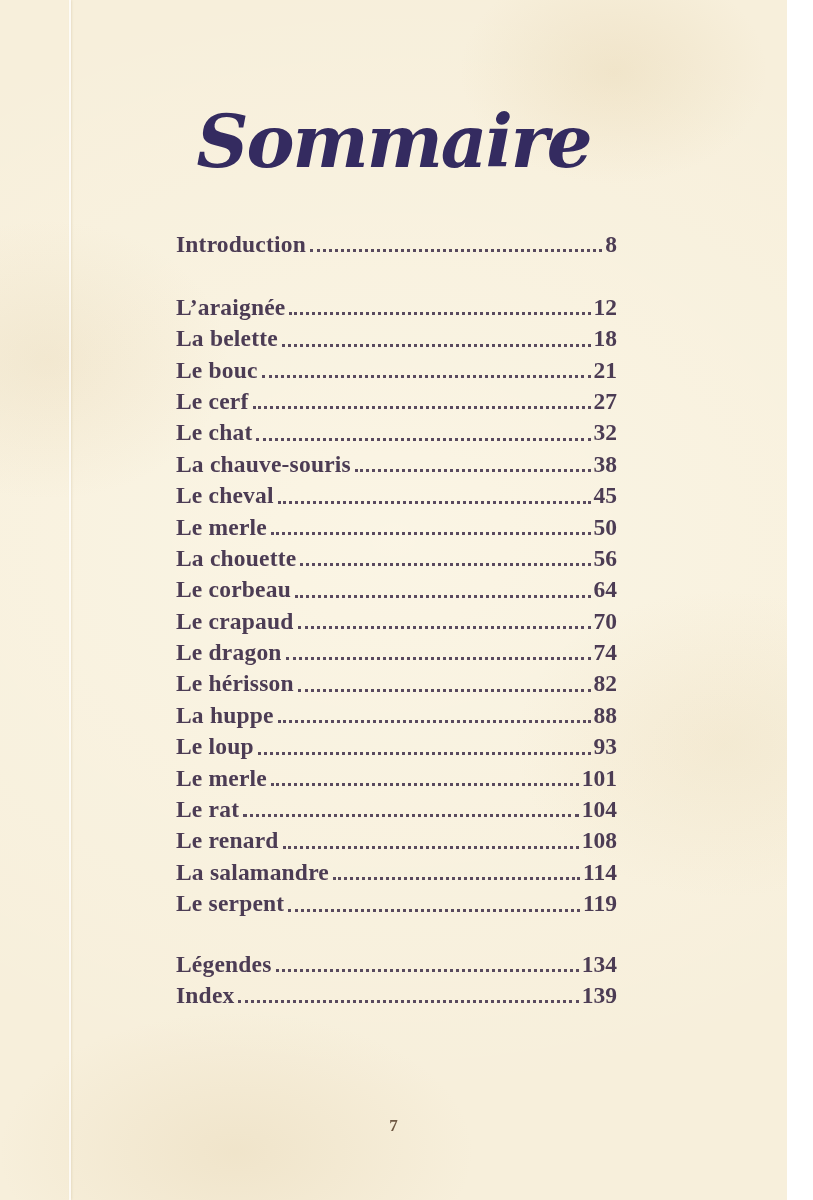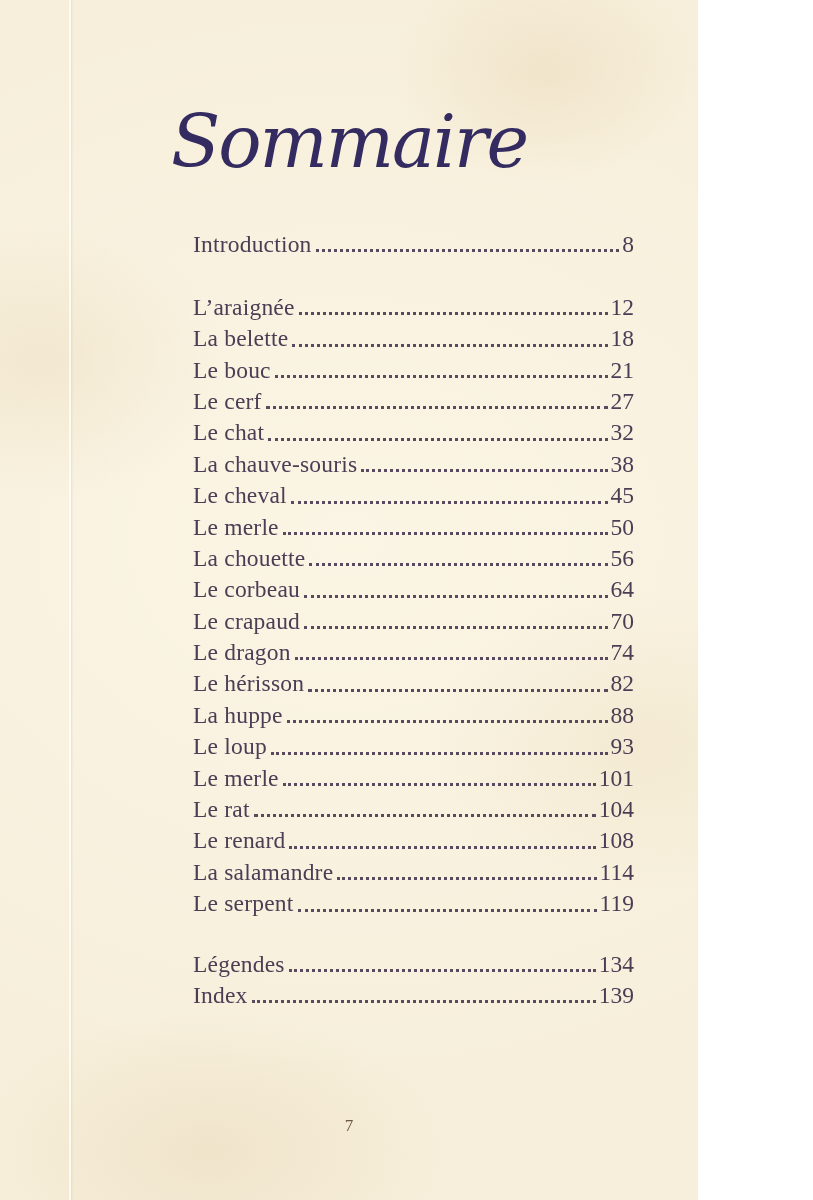--- a/index.html
+++ b/index.html
@@ -3,45 +3,46 @@
 <meta charset="utf-8">
 <style>
   html,body{margin:0;padding:0;}
   body{
     width:813px;height:1200px;
     font-family:"Liberation Serif","DejaVu Serif",serif;
     overflow:hidden;
   }
   .page{
     position:relative;
-    width:698px;height:1200px;
+    width:787px;height:1200px;
     background-color:#f7efdb;
     background-image:
       radial-gradient(ellipse 220px 160px at 78% 6%,  rgba(214,185,130,0.20), transparent 70%),
       radial-gradient(ellipse 260px 200px at 6% 30%,  rgba(210,182,132,0.16), transparent 70%),
       radial-gradient(ellipse 300px 220px at 92% 62%, rgba(216,190,138,0.15), transparent 70%),
       radial-gradient(ellipse 340px 200px at 30% 96%, rgba(208,180,128,0.18), transparent 70%),
       radial-gradient(ellipse 900px 700px at 50% 45%, rgba(255,252,240,0.45), transparent 80%);
+    font-weight: bold;
   }
   .fold-line{
     position:absolute;left:69px;top:0;width:2px;height:100%;
     background:rgba(255,255,255,0.75);
     box-shadow:1px 0 2px rgba(190,170,130,0.25);
   }
   .title{
     position:absolute;top:96px;left:0;width:100%;
     text-align:center;
     font-family:"DejaVu Serif","Liberation Serif",serif;
     font-style:italic;
     font-size:72px;line-height:92px;
     letter-spacing:-2px;
     color:#342b60;
   }
   .toc{
-    position:absolute;left:193px;top:229px;width:441px;
+    position:absolute;left:176px;top:229px;width:441px;
     color:#4c3c54;
     font-size:23.5px;
   }
   .row{
     display:flex;
     height:31.4px;
   }
   .row .lbl{line-height:31.4px;white-space:nowrap;letter-spacing:0.2px;}
   .row .leader{
     flex:1;

